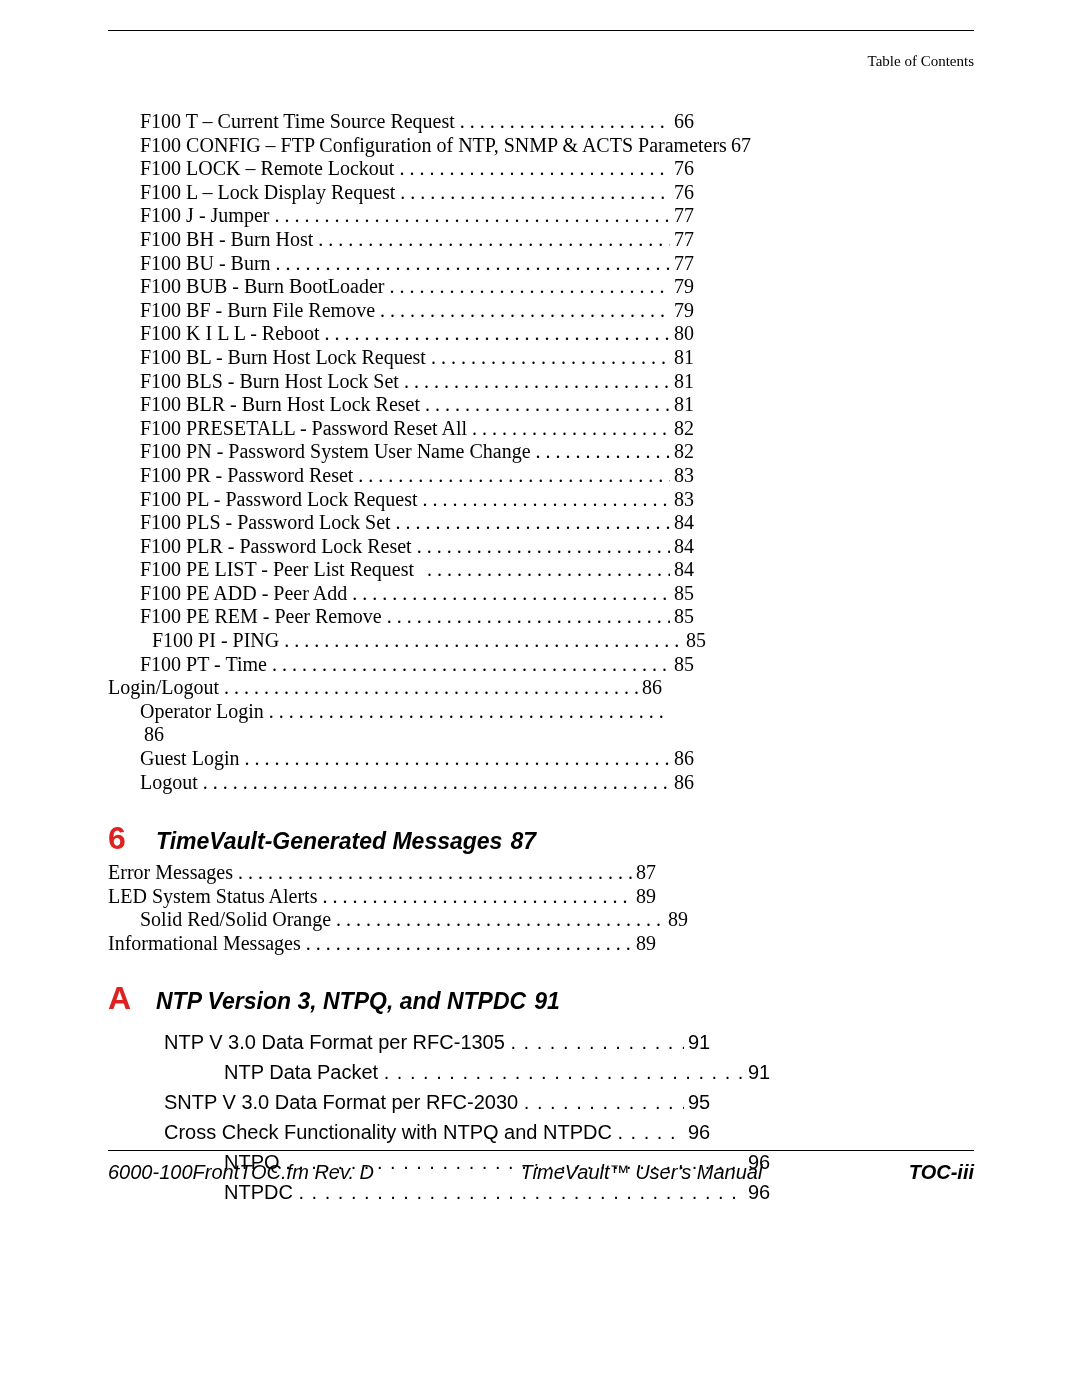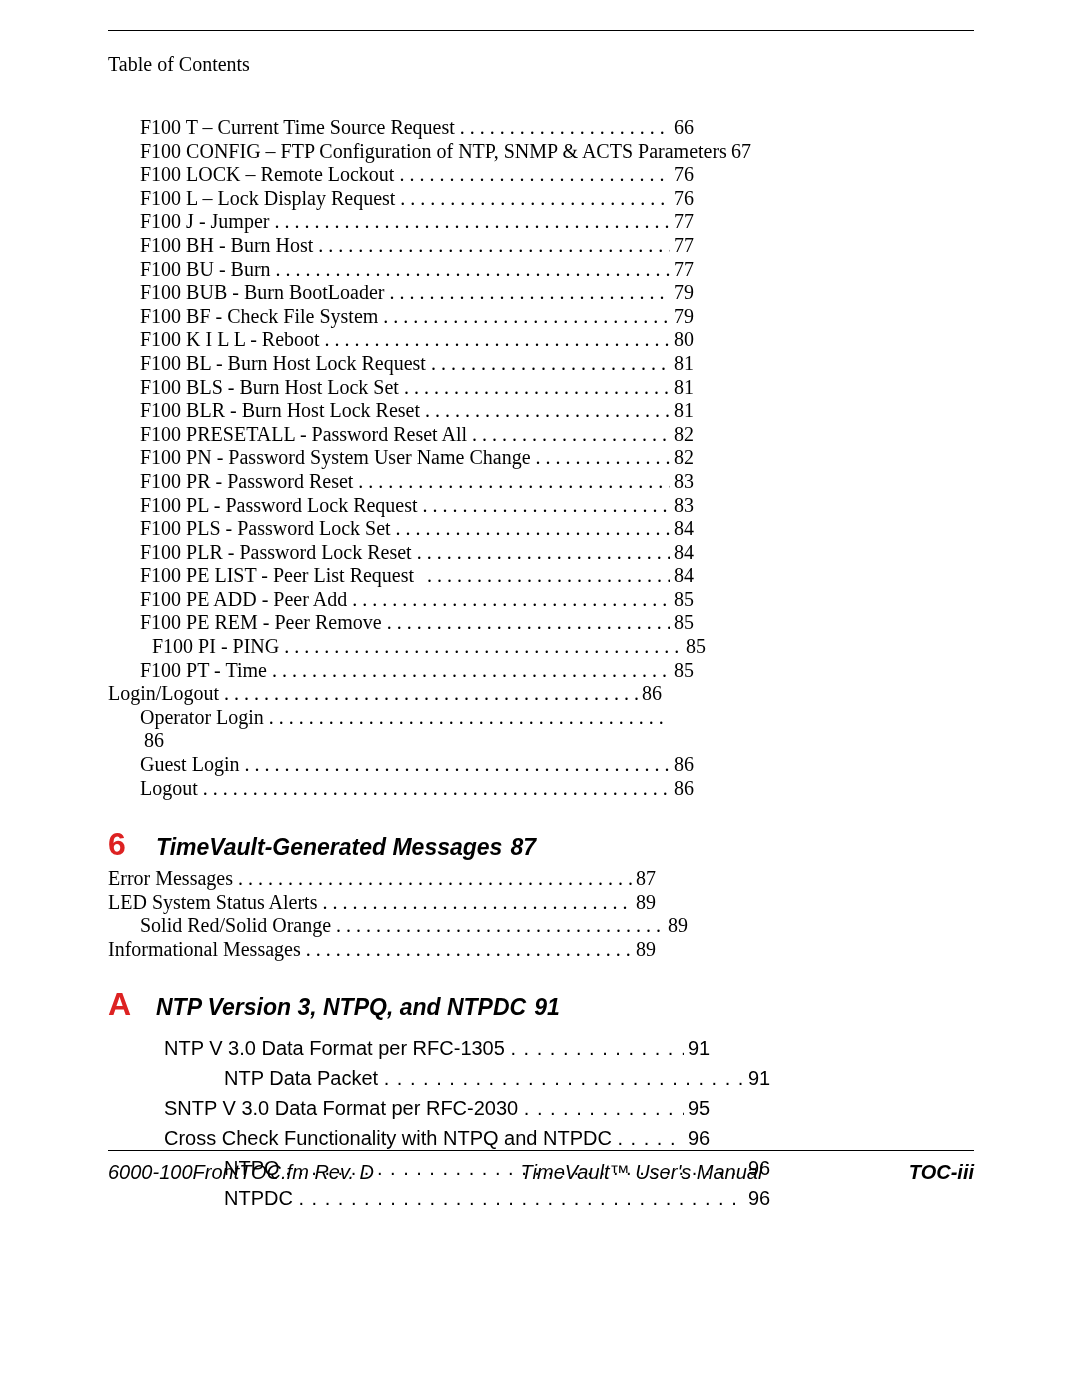--- a/index.html
+++ b/index.html
@@ -17,21 +17,22 @@
     top: 30px;
     width: 866px;
   }
   .rule {
     border: none;
     border-top: 1px solid #000;
     height: 0;
     margin: 0;
   }
   .header-label {
-    font-size: 20px;
+    text-align: right;
+    font-size: 15px;
     margin-top: 22px;
     margin-bottom: 40px;
   }
 
   .toc {
     margin-top: 20px;
   }
 
   .toc-row {
     display: flex;
@@ -210,21 +211,21 @@
             <span class="title">F100 BUB - Burn BootLoader </span>
             <span class="leaders"></span>
           </div>
           <span class="pg">79</span>
           <span class="stop"></span>
         </div>
       </div>
       <div class="toc-row level1">
         <div style="display: flex; align-items: baseline; width: 100%;">
           <div class="toc-group-a" style="display: flex; align-items: baseline;">
-            <span class="title">F100 BF - Check File System </span>
+            <span class="title">F100 BF - Burn File Remove </span>
             <span class="leaders"></span>
           </div>
           <span class="pg">79</span>
           <span class="stop"></span>
         </div>
       </div>
       <div class="toc-row level1">
         <div style="display: flex; align-items: baseline; width: 100%;">
           <div class="toc-group-a" style="display: flex; align-items: baseline;">
             <span class="title">F100 K I L L - Reboot </span>

